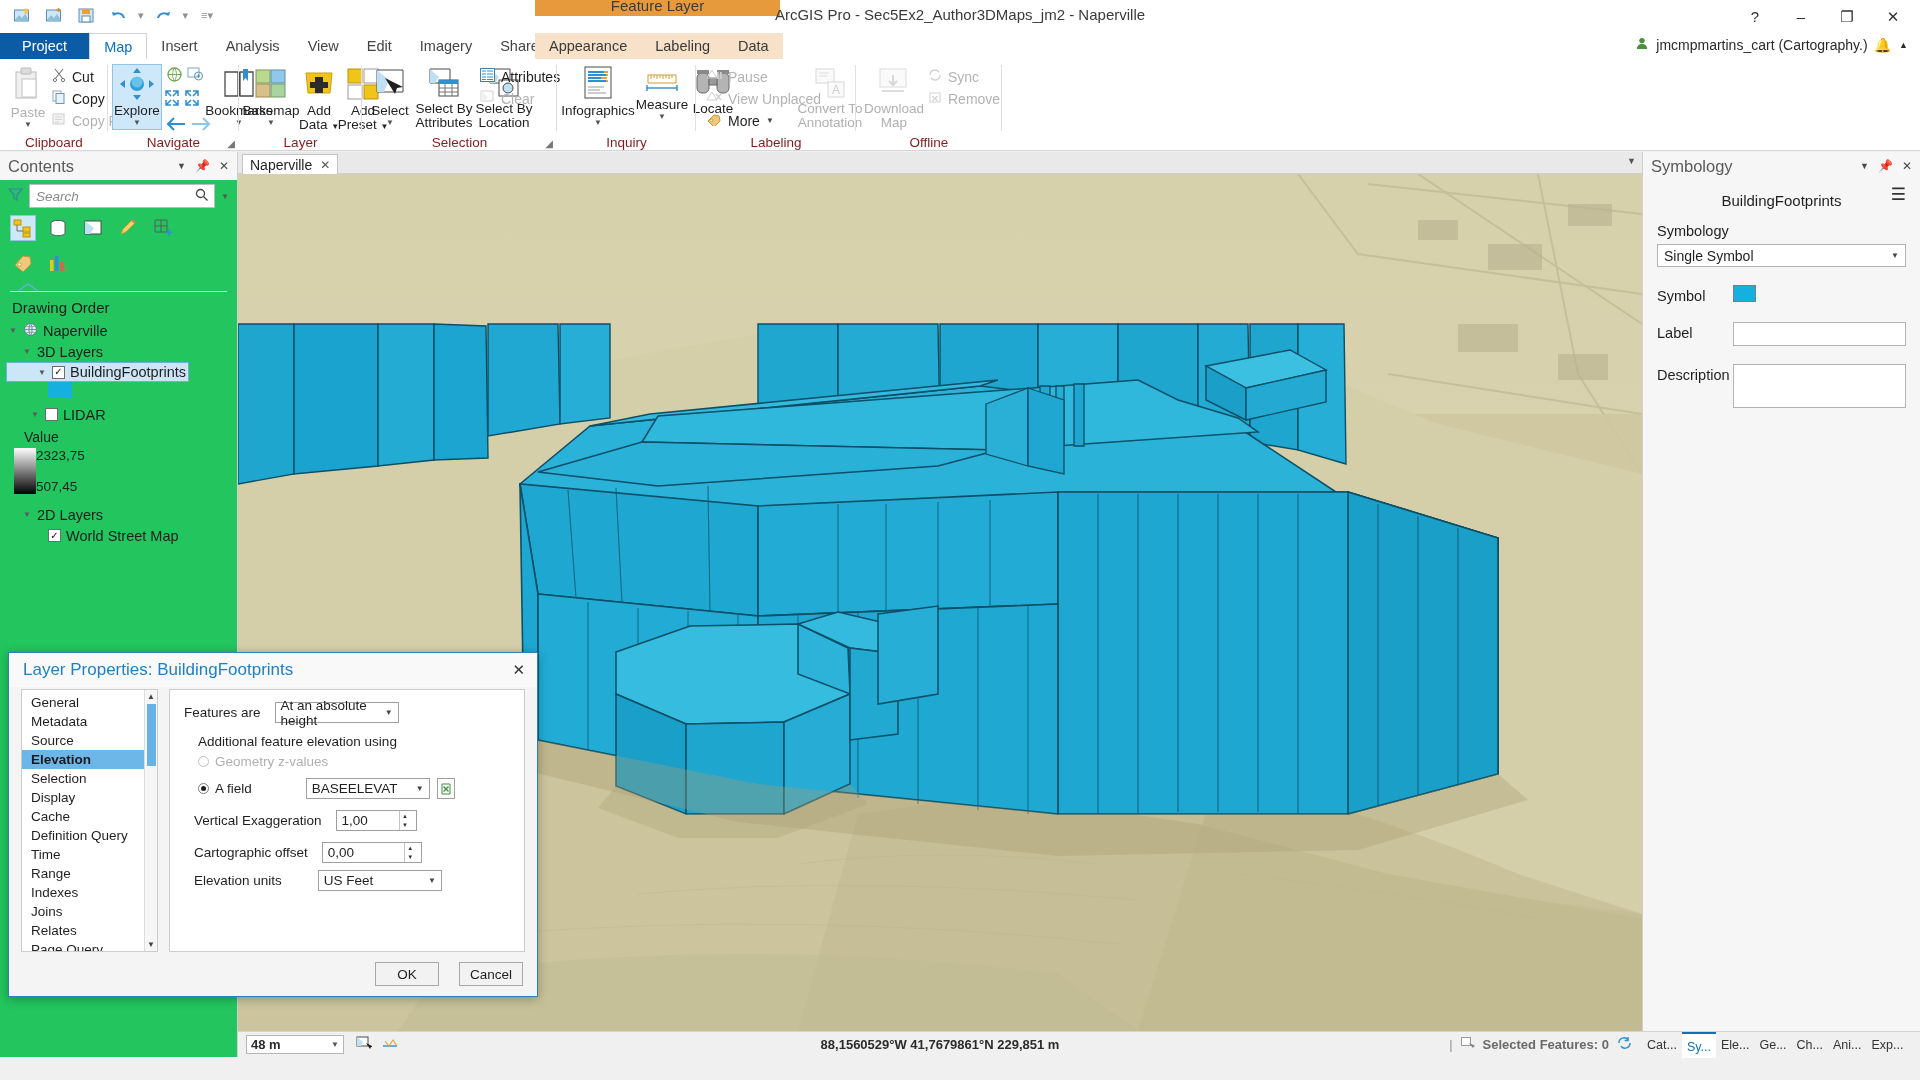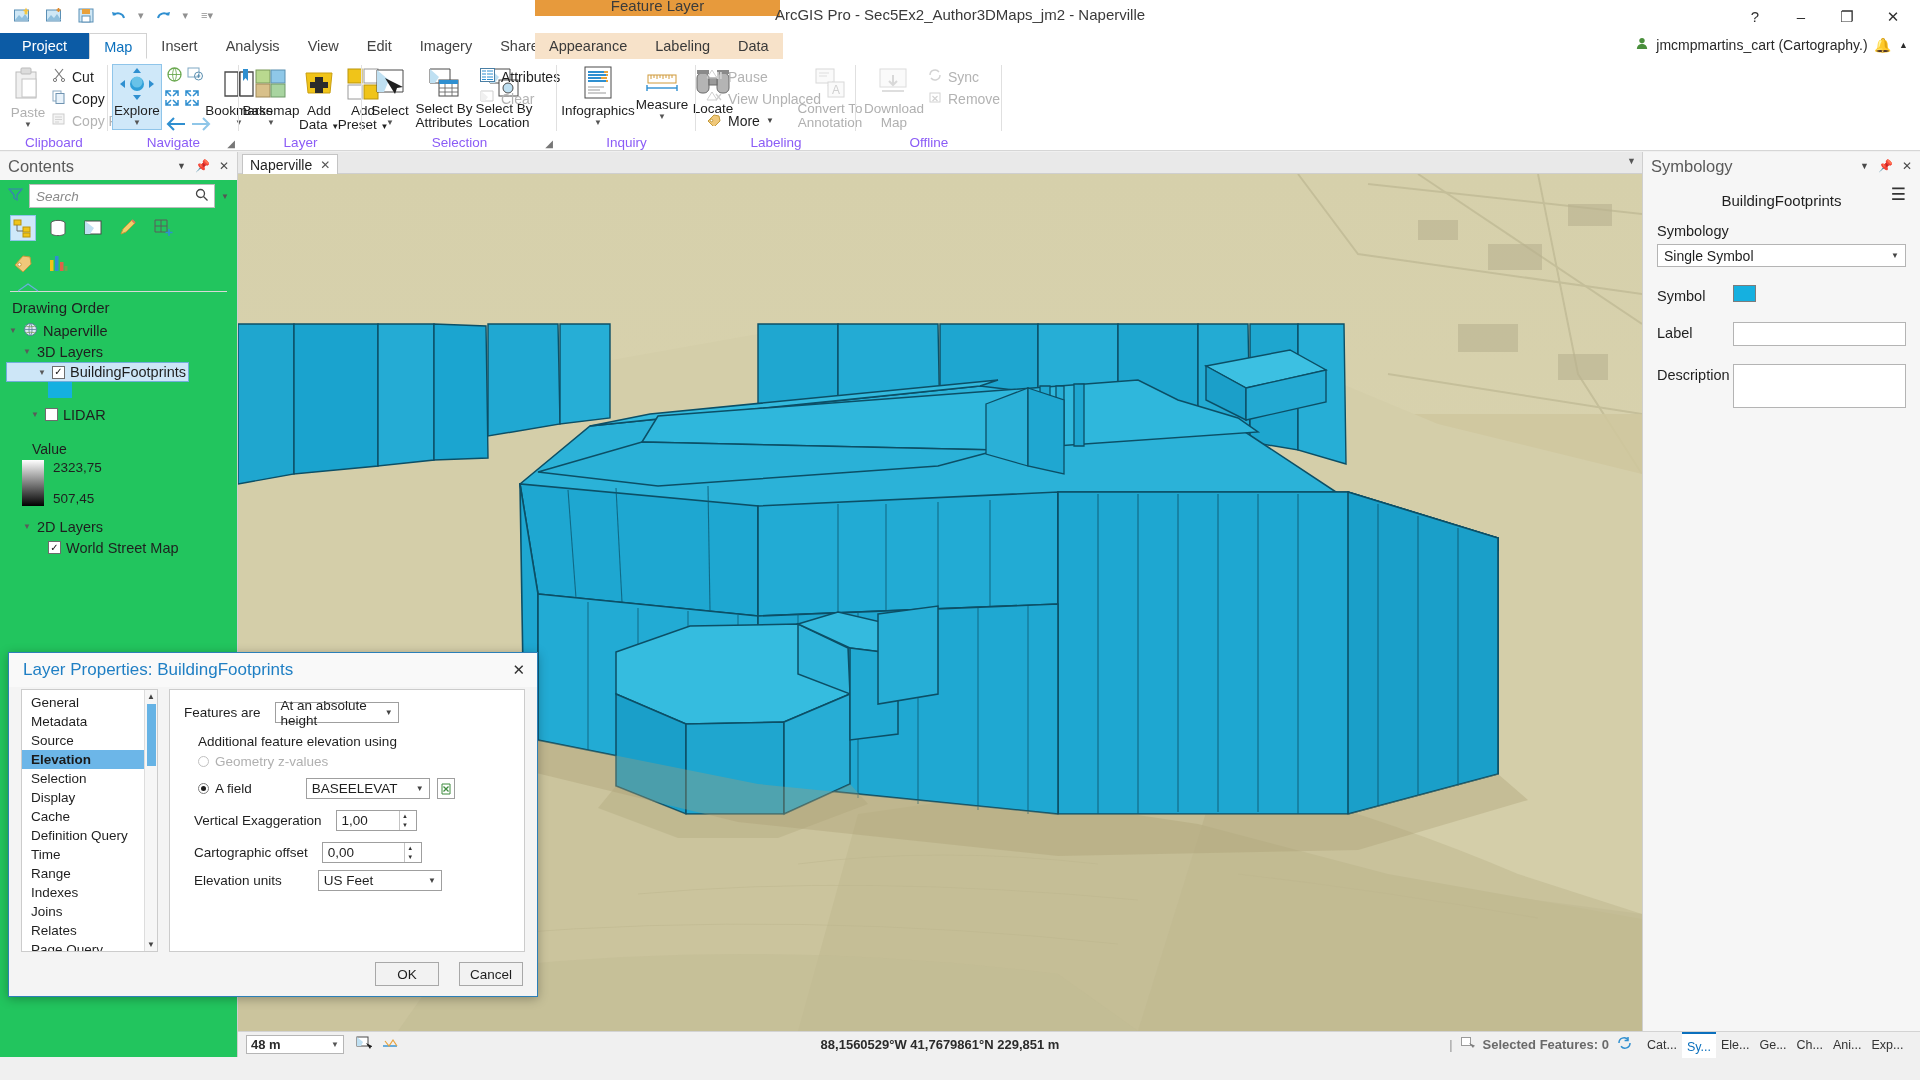--- a/index.html
+++ b/index.html
@@ -57,21 +57,21 @@
   }
 
   
   .ribbon {
     position:absolute; left:0; top:59px; width:1920px; height:92px;
     background:#ffffff; border-bottom:1px solid #d6d6d6;
   }
   .rgroup { position:absolute; top:0; height:92px; }
   .rgroup .gtitle {
     position:absolute; bottom:1px; left:0; width:100%; text-align:center;
-    font-size:13.5px; color:#8b5cf6;
+    font-size:13.5px; color:#7f1d1d;
   }
   .rgroup .gsep { position:absolute; right:0; top:6px; bottom:20px; width:1px; background:#e0e0e0; }
   .rgroup .dlg { position:absolute; right:4px; bottom:2px; font-size:10px; color:#777; }
 
   .bigbtn {
     position:absolute; display:flex; flex-direction:column; align-items:center;
     width:auto; text-align:center;
   }
   .bigbtn .cap { font-size:13.5px; color:#1f1f1f; line-height:14px; white-space:nowrap; }
   .bigbtn .cap.dim { color:#b0b0b0; }
@@ -110,23 +110,23 @@
   .splitter .chev { position:absolute; left:8px; top:-1px; color:#5b9bd5; font-size:12px; }
   .drawtitle { padding:5px 0 4px 12px; font-size:15px; color:#1f1f1f; }
   .tree { font-size:14.5px; }
   .tnode { display:flex; align-items:center; height:21px; padding-left:6px; gap:5px; }
   .tnode .tri { font-size:8px; color:#5a5a5a; width:10px; text-align:center; }
   .tnode .cb { width:13px; height:13px; border:1px solid #6d6d6d; background:#fff;
                display:inline-flex; align-items:center; justify-content:center;
                font-size:10px; color:#111; line-height:1; }
   .tnode.sel { background:#cde6f7; border:1px solid #70aedb; height:20px; margin-right:48px; }
   .swatch { width:24px; height:16px; background:#15b0e0; margin-left:48px; }
-  .legend { margin-top:16px; padding-left:22px; }
+  .legend { margin-top:4px; padding-left:14px; }
   .legend .lt { font-size:14px; color:#1f1f1f; margin-bottom:3px; margin-left:10px;}
-  .legend .lrow { display:flex; align-items:flex-start; gap:9px; }
+  .legend .lrow { display:flex; align-items:flex-start; }
   .legend .ramp { width:22px; height:46px; background:linear-gradient(#ffffff,#000000); }
   .legend .vals { display:flex; flex-direction:column; justify-content:space-between; height:46px;
                   font-size:13.5px; color:#1f1f1f; }
 
   
   .mapwrap { position:absolute; left:238px; top:0; right:278px; height:905px; background:#fff; }
   .tabbar { height:22px; background:#e9e9e9; position:relative; border-bottom:1px solid #cfcfcf; }
   .maptab {
     position:absolute; left:4px; top:2px; height:20px; background:#fff;
     border:1px solid #c4c4c4; border-bottom:none; display:flex; align-items:center;

